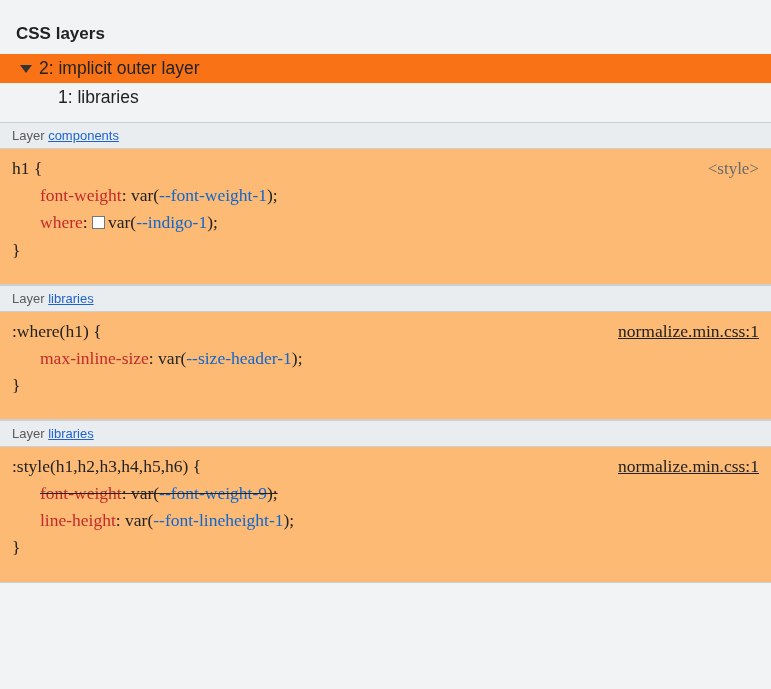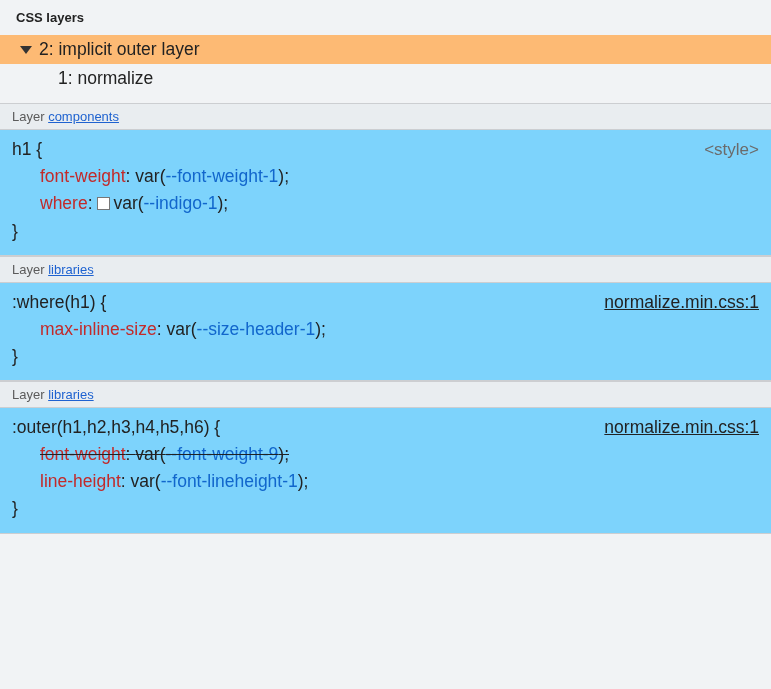--- a/index.html
+++ b/index.html
@@ -5,34 +5,34 @@
 * { margin: 0; padding: 0; box-sizing: border-box; }
 body {
   font-family: -apple-system, BlinkMacSystemFont, "Segoe UI", Helvetica, Arial, sans-serif;
   font-size: 17px;
   background: #f1f3f5;
   color: #222;
   width: 771px;
 }
 .panel-title {
   font-weight: 700;
-  padding: 10px 16px 10px;
-  font-size: 13px;
+  padding: 24px 16px 10px;
+  font-size: 17px;
 }
 .tree {
   background: #f1f3f5;
   padding-bottom: 10px;
 }
 .tree-row {
   padding: 4px 16px 4px 20px;
   display: flex;
   align-items: center;
   font-size: 17.5px;
 }
-.tree-row.selected { background: #fdba74; }
+.tree-row.selected { background: #f97316; }
 .disclosure {
   width: 0; height: 0;
   border-left: 6px solid transparent;
   border-right: 6px solid transparent;
   border-top: 8px solid #333;
   margin-right: 7px;
 }
 .tree-indent { padding-left: 58px; }
 
 .layer-header {
@@ -43,23 +43,23 @@
   font-size: 13px;
   color: #5b5b5b;
 }
 .layer-header a {
   color: #1e62d0;
   text-decoration: underline;
   cursor: pointer;
 }
 
 .rule-block {
-  background: #7dd3fc;
-  padding: 6px 12px 10px;
-  font-family: Liberation Sans, sans-serif;
+  background: #fdba74;
+  padding: 6px 12px 20px;
+  font-family: Liberation Serif, serif;
   font-size: 17.5px;
   line-height: 1.55;
   border-bottom: 1px solid #ccced1;
 }
 .rule-head {
   display: flex;
   justify-content: space-between;
   align-items: baseline;
 }
 .source-tag {
@@ -91,21 +91,21 @@
 <body>
 
 <div class="panel-title">CSS layers</div>
 
 <div class="tree">
   <div class="tree-row selected">
     <span class="disclosure"></span>
     <span>2: implicit outer layer</span>
   </div>
   <div class="tree-row tree-indent">
-    <span>1: normalize</span>
+    <span>1: libraries</span>
   </div>
 </div>
 
 <div id="sections">
     <div class="layer-header"><span>Layer </span><a>components</a></div>
     <div class="rule-block">
       <div class="rule-head">
         <span>h1 {</span>
         <span class="source-tag">&lt;style&gt;</span>
       </div>
@@ -118,20 +118,20 @@
       <div class="rule-head">
         <span>:where(h1) {</span>
         <span class="source-link">normalize.min.css:1</span>
       </div>
       <div class="decl"><span class="p-name">max-inline-size</span><span class="p-punc">: </span><span class="p-val">var(</span><span class="p-var">--size-header-1</span><span class="p-val">);</span></div>
       <div>}</div>
     </div>
     <div class="layer-header"><span>Layer </span><a>libraries</a></div>
     <div class="rule-block">
       <div class="rule-head">
-        <span>:outer(h1,h2,h3,h4,h5,h6) {</span>
+        <span>:style(h1,h2,h3,h4,h5,h6) {</span>
         <span class="source-link">normalize.min.css:1</span>
       </div>
       <div class="decl strike"><span class="p-name">font-weight</span><span class="p-punc">: </span><span class="p-val">var(</span><span class="p-var">--font-weight-9</span><span class="p-val">);</span></div>
       <div class="decl"><span class="p-name">line-height</span><span class="p-punc">: </span><span class="p-val">var(</span><span class="p-var">--font-lineheight-1</span><span class="p-val">);</span></div>
       <div>}</div>
     </div>
   </div>
 
 </body></html>

